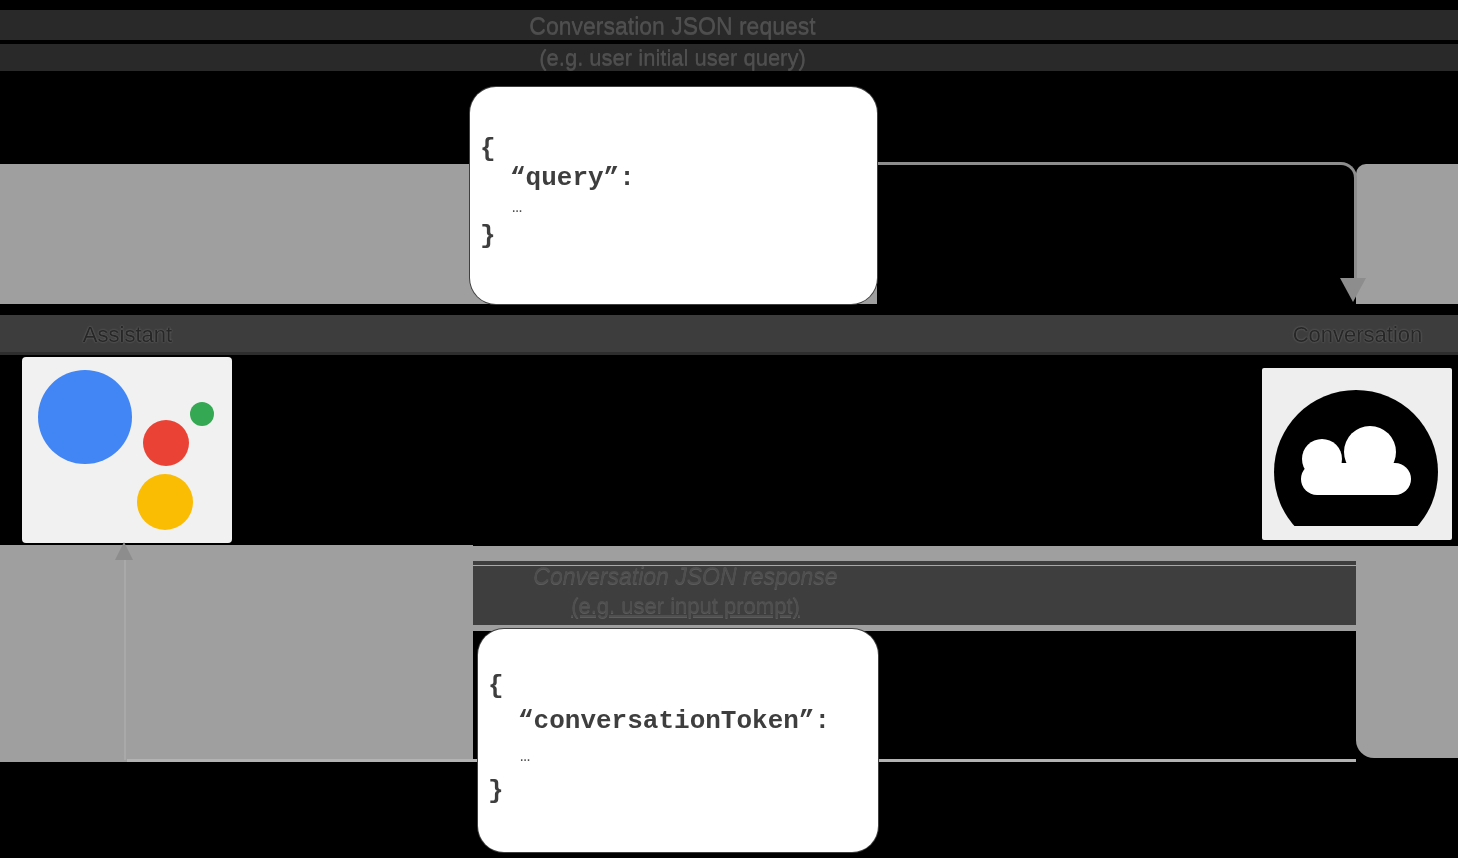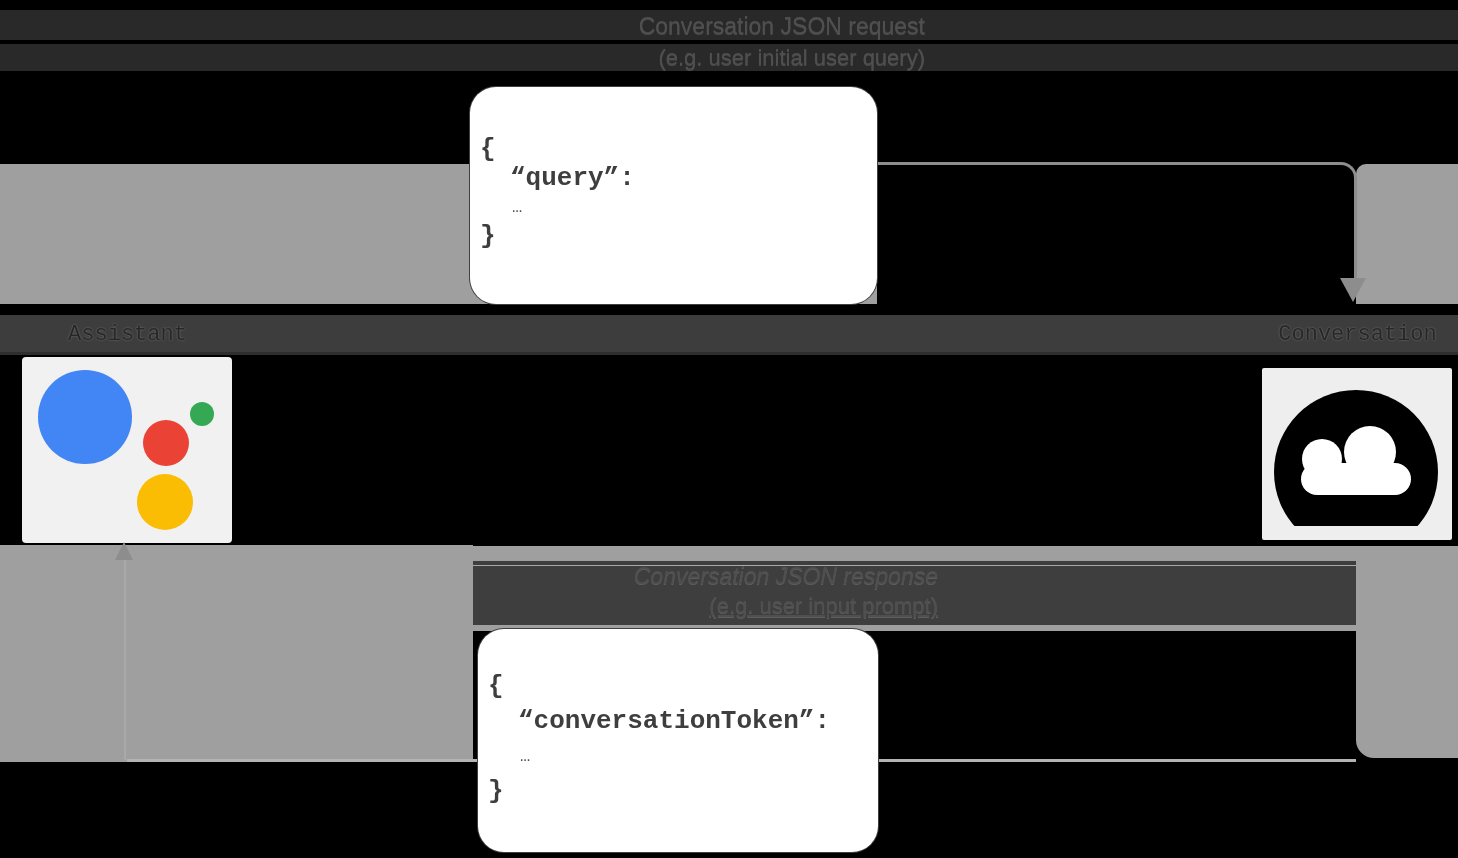--- a/index.html
+++ b/index.html
@@ -6,30 +6,29 @@
   .stage{
     position:relative;width:1458px;height:858px;background:#000;
     overflow:hidden;font-family:"Liberation Sans",sans-serif;
   }
   .abs{position:absolute;}
   
   .tearbar{background:#292929;}
   
   .grayblock{background:#9f9f9f;}
   .caption{
-    color:#4f4f4f;text-align:right;font-size:23px;line-height:28px;
+    color:#4f4f4f;text-align:center;font-size:23px;line-height:28px;
     text-shadow:0 1px 0 rgba(235,235,235,0.18);
   }
   .caption.small{font-size:22px;}
   
   .darkband{background:#3d3d3d;border-bottom:3px solid #2e2e2e;}
   .nodelabel{
     color:#272727;font-size:22px;text-align:center;
     text-shadow:0 0 2px rgba(225,225,225,0.38);
-    font-family:Liberation Mono, monospace;
   }
   
   .elbow{
     border-top:3px solid #8d8d8d;border-right:3px solid #8d8d8d;
     border-top-right-radius:16px;
   }
   .arrowhead-down{
     width:0;height:0;border-left:13px solid transparent;
     border-right:13px solid transparent;border-top:24px solid #8d8d8d;
   }

